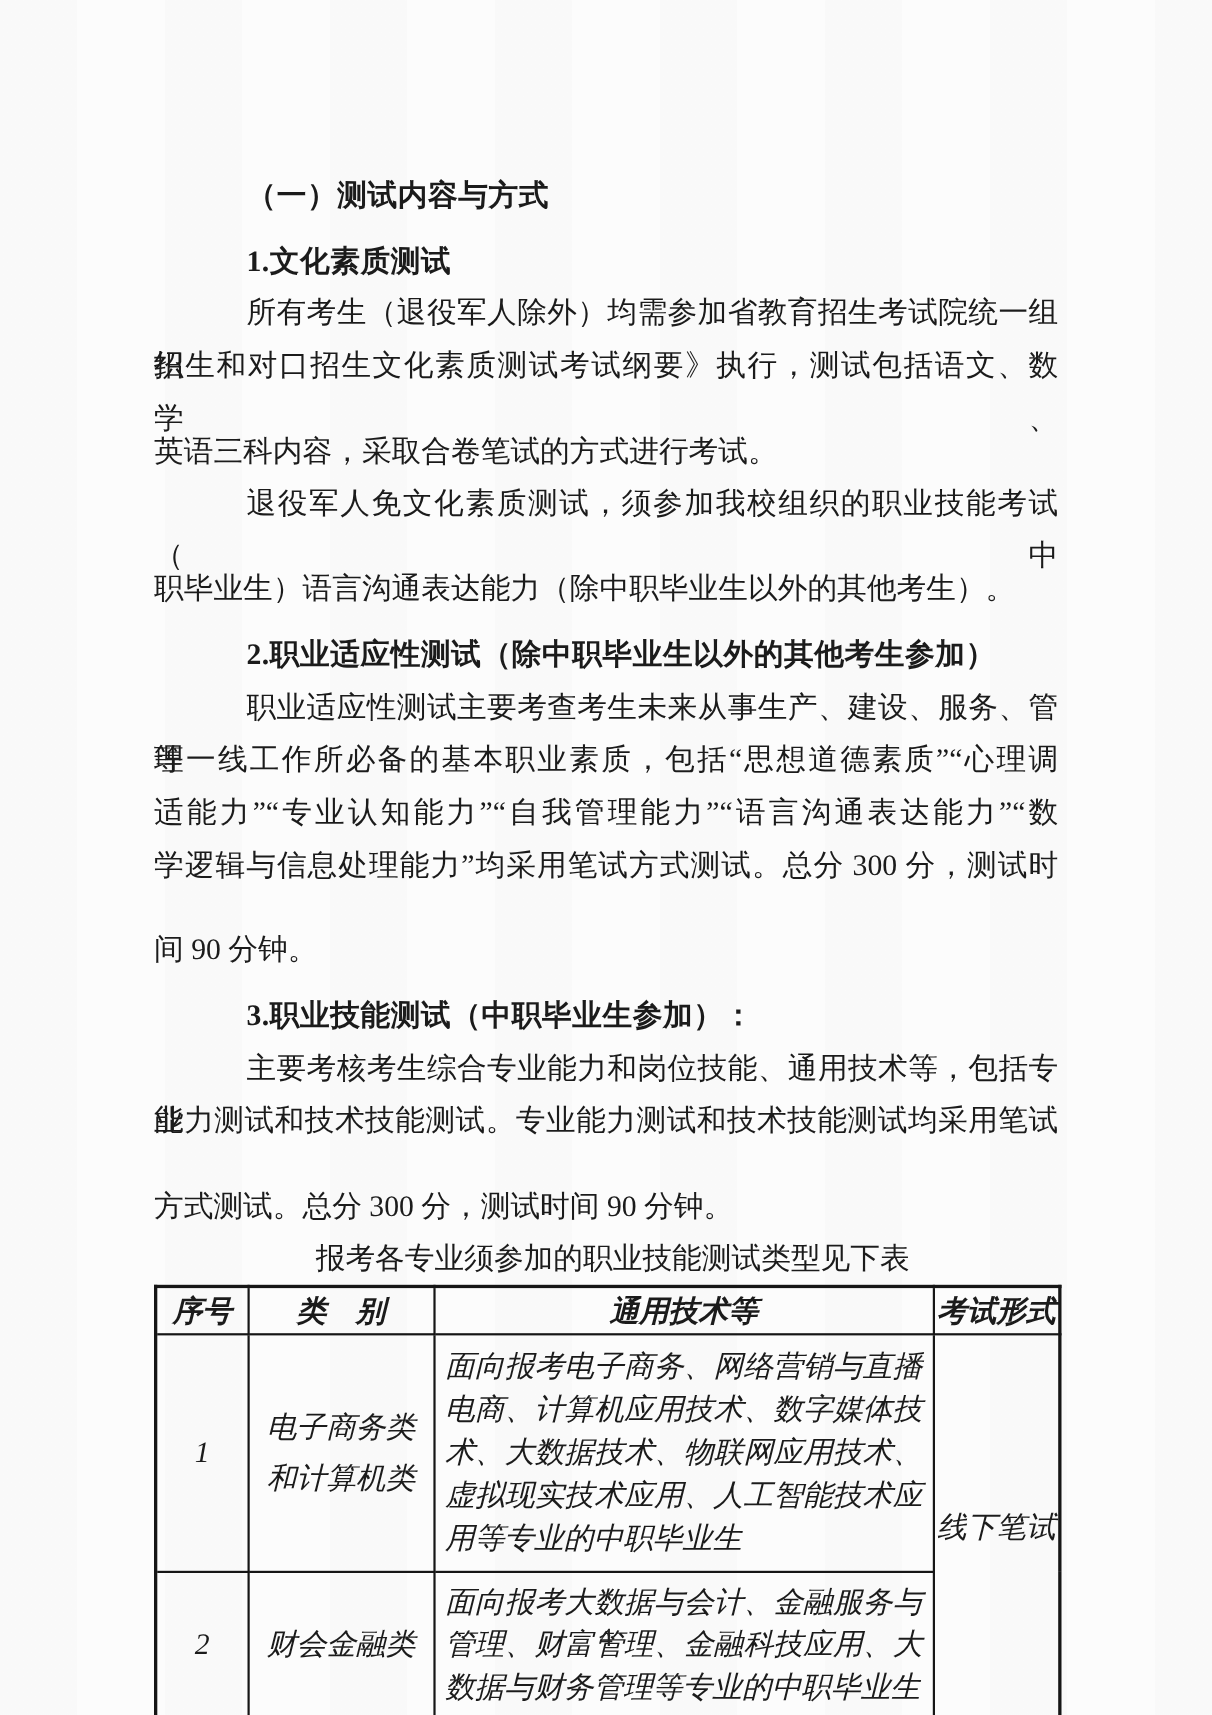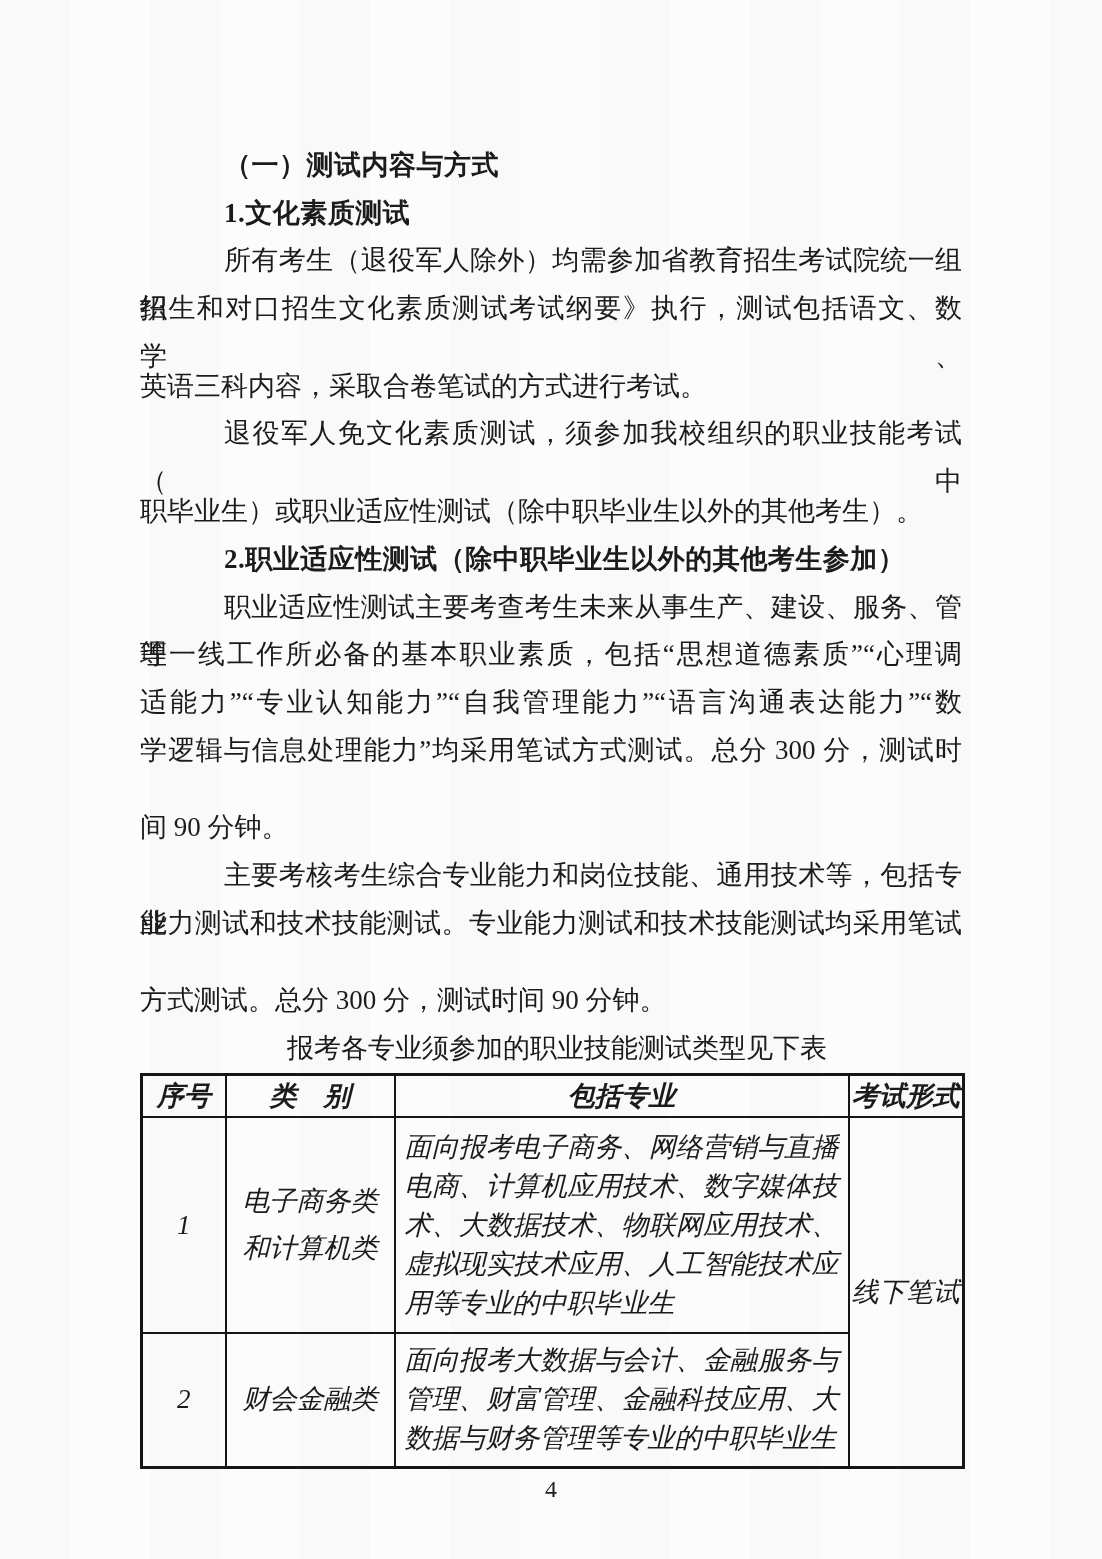--- a/index.html
+++ b/index.html
@@ -28,20 +28,21 @@
   .line{
     text-align:justify;
     text-align-last:justify;
   }
   .line.first{ text-indent:84px; }
   .line.last{ text-align-last:left;margin-top:30px; }
   .h{
     font-weight:700;
     padding-left:84px;
     letter-spacing:0.5px;
+    margin-top:12px;
   }
   .caption{
     text-align:center;
     padding-left:12px;
   }
   table.exam{
     width:822px;
     border-collapse:collapse;
     table-layout:fixed;
     border:3px solid #161616;
@@ -91,49 +92,50 @@
   <div class="content">
 
     <div class="h">（一）测试内容与方式</div>
     <div class="h">1.文化素质测试</div>
 
     <div class="line first">所有考生（退役军人除外）均需参加省教育招生考试院统一组织</div>
     <div class="line">招生和对口招生文化素质测试考试纲要》执行，测试包括语文、数学、</div>
     <div class="line last">英语三科内容，采取合卷笔试的方式进行考试。</div>
 
     <div class="line first">退役军人免文化素质测试，须参加我校组织的职业技能考试（中</div>
-    <div class="line last">职毕业生）或职业适应性测试（除中职毕业生以外的其他考生）。</div>
+    <div class="line last">职毕业生）语言沟通表达能力（除中职毕业生以外的其他考生）。</div>
 
     <div class="h">2.职业适应性测试（除中职毕业生以外的其他考生参加）</div>
 
     <div class="line first">职业适应性测试主要考查考生未来从事生产、建设、服务、管理</div>
     <div class="line">等一线工作所必备的基本职业素质，包括“思想道德素质”“心理调</div>
     <div class="line">适能力”“专业认知能力”“自我管理能力”“语言沟通表达能力”“数</div>
     <div class="line">学逻辑与信息处理能力”均采用笔试方式测试。总分 300 分，测试时</div>
     <div class="line last">间 90 分钟。</div>
 
+    <div class="h">3.职业技能测试（中职毕业生参加）：</div>
 
     <div class="line first">主要考核考生综合专业能力和岗位技能、通用技术等，包括专业</div>
     <div class="line">能力测试和技术技能测试。专业能力测试和技术技能测试均采用笔试</div>
     <div class="line last">方式测试。总分 300 分，测试时间 90 分钟。</div>
 
     <div class="caption">报考各专业须参加的职业技能测试类型见下表</div>
 
     <table class="exam">
       <colgroup>
         <col class="w1">
           <col class="w2">
           <col class="w3">
           <col class="w4">
       </colgroup>
       <thead>
         <tr>
           <th>序号</th>
           <th>类　别</th>
-          <th>包括专业</th>
+          <th>通用技术等</th>
           <th>考试形式</th>
         </tr>
       </thead>
       <tbody>
         <tr class="r1">
           <td class="c-no">1</td>
           <td class="c-cat">电子商务类和计算机类</td>
           <td class="c-target">面向报考电子商务、网络营销与直播电商、计算机应用技术、数字媒体技术、大数据技术、物联网应用技术、虚拟现实技术应用、人工智能技术应用等专业的中职毕业生</td>
           <td class="c-form" rowspan="2">线下笔试</td>
         </tr>

